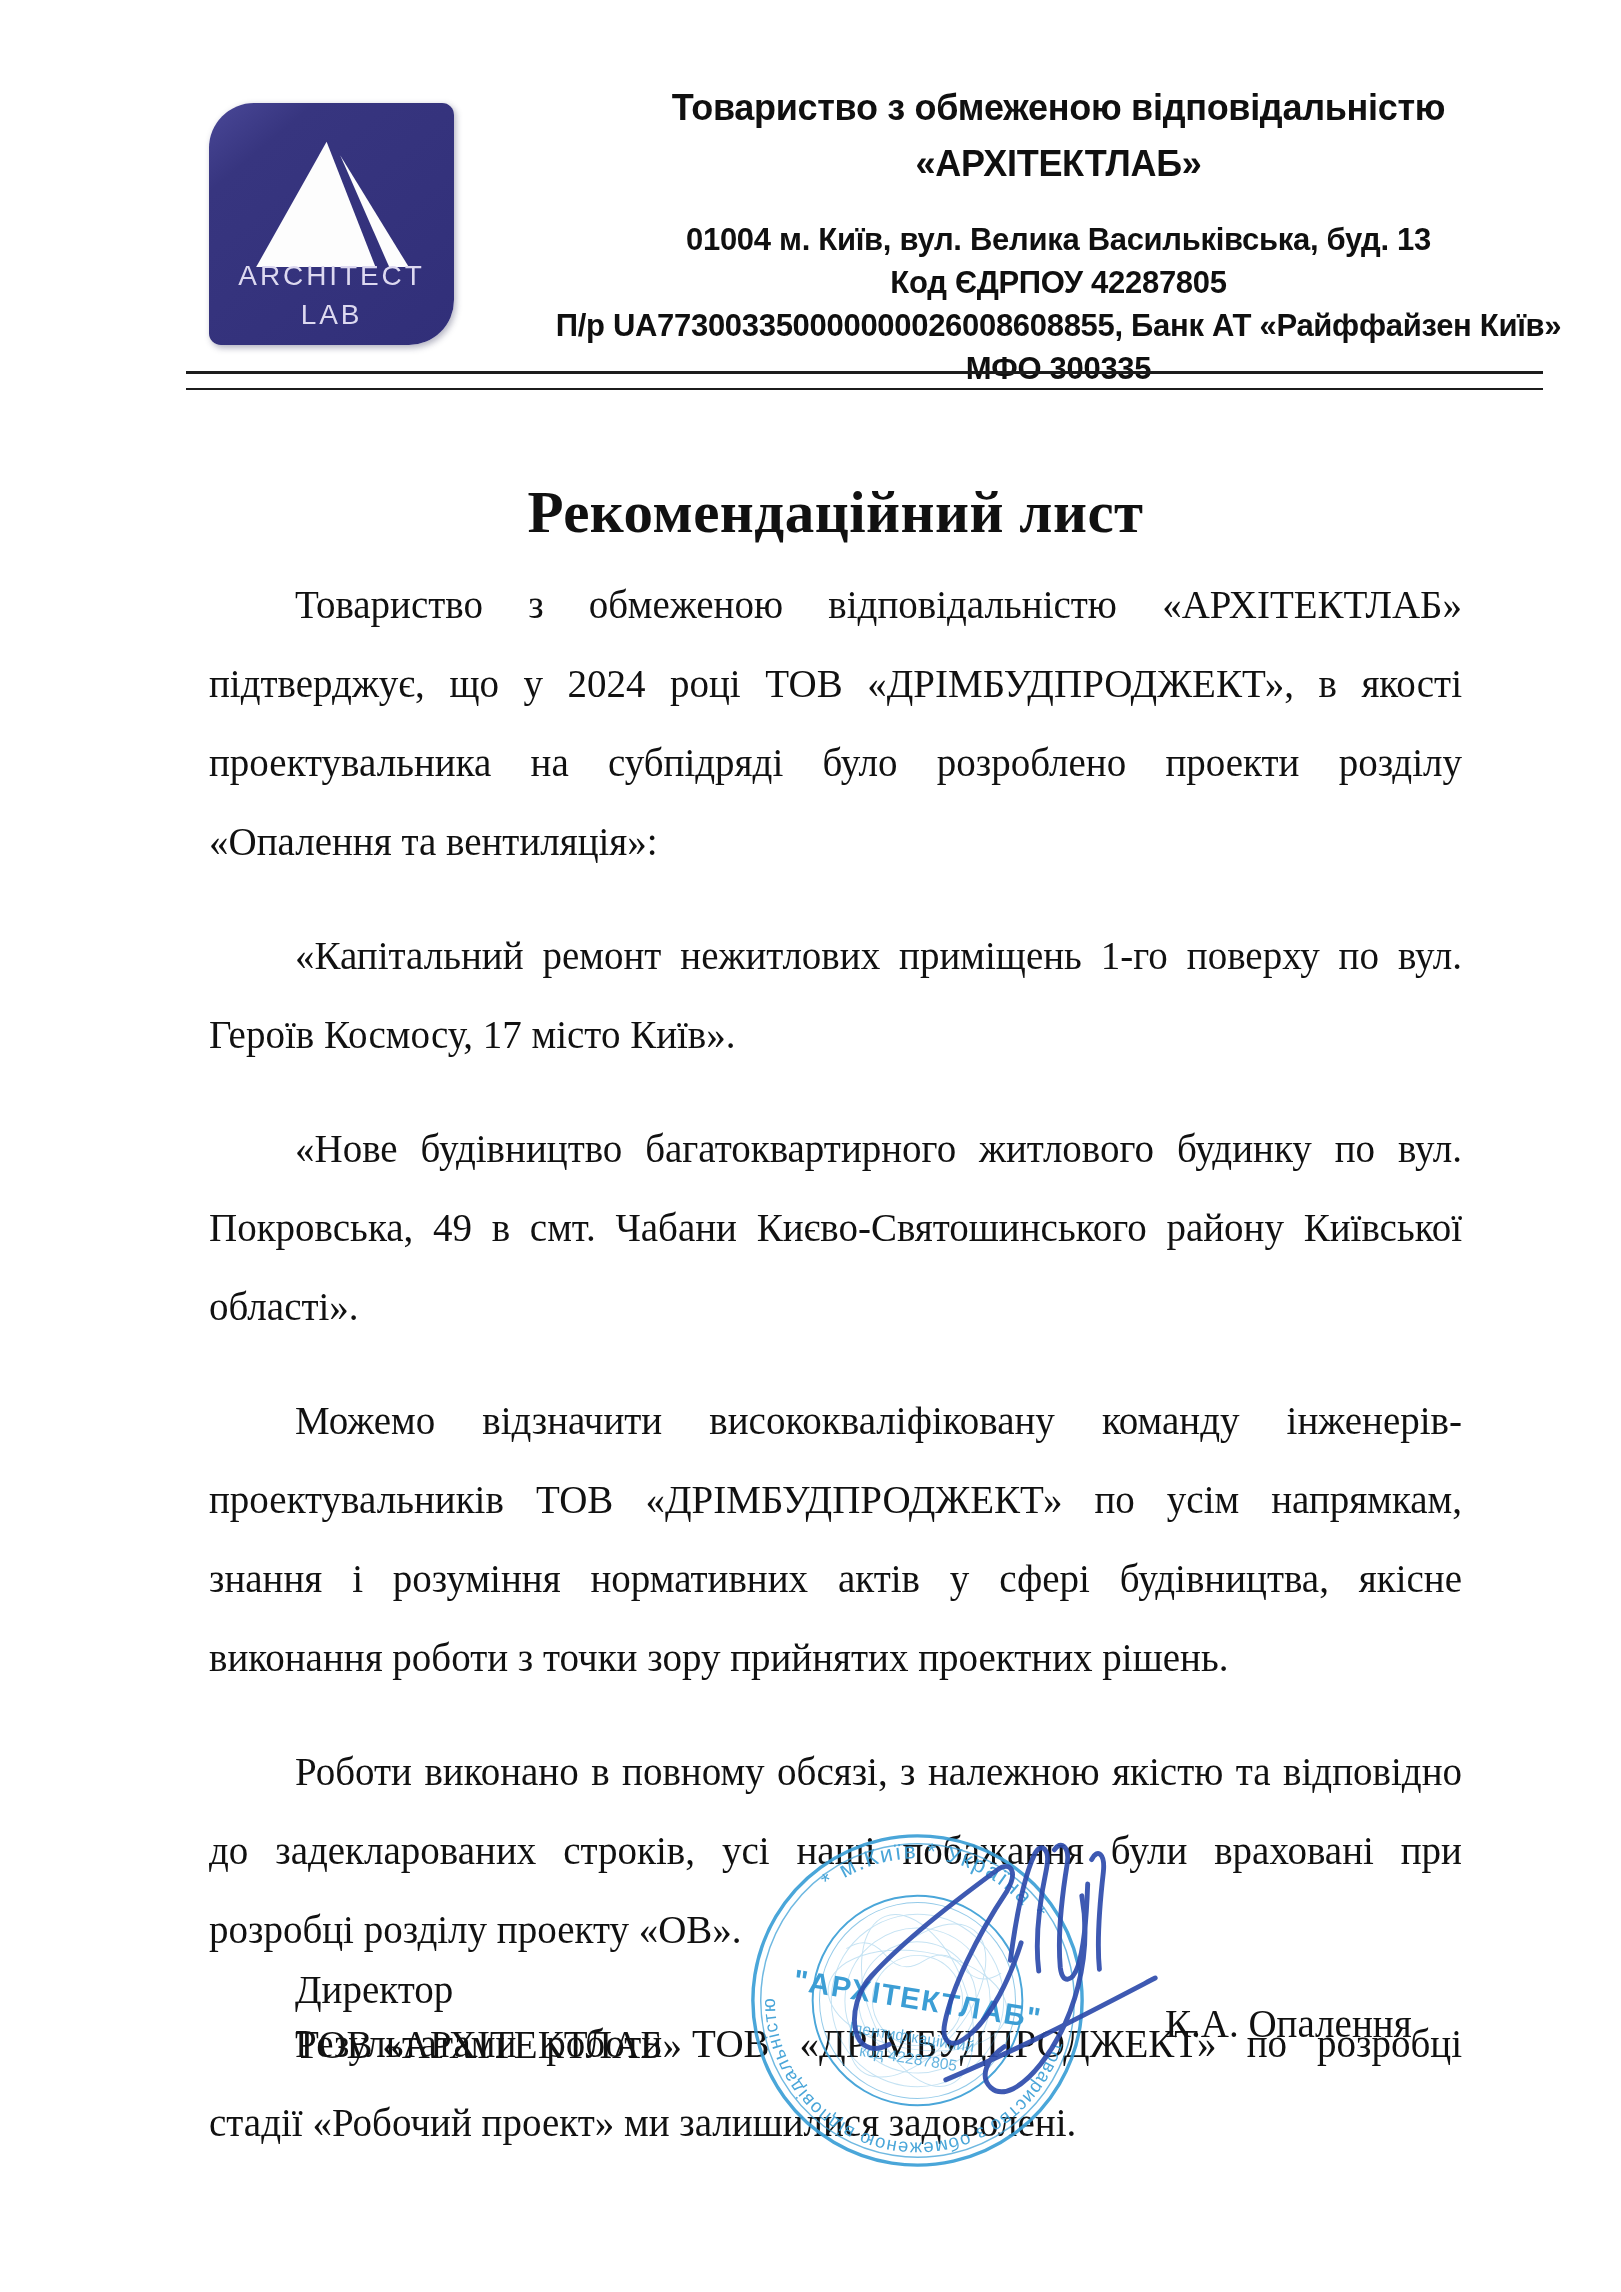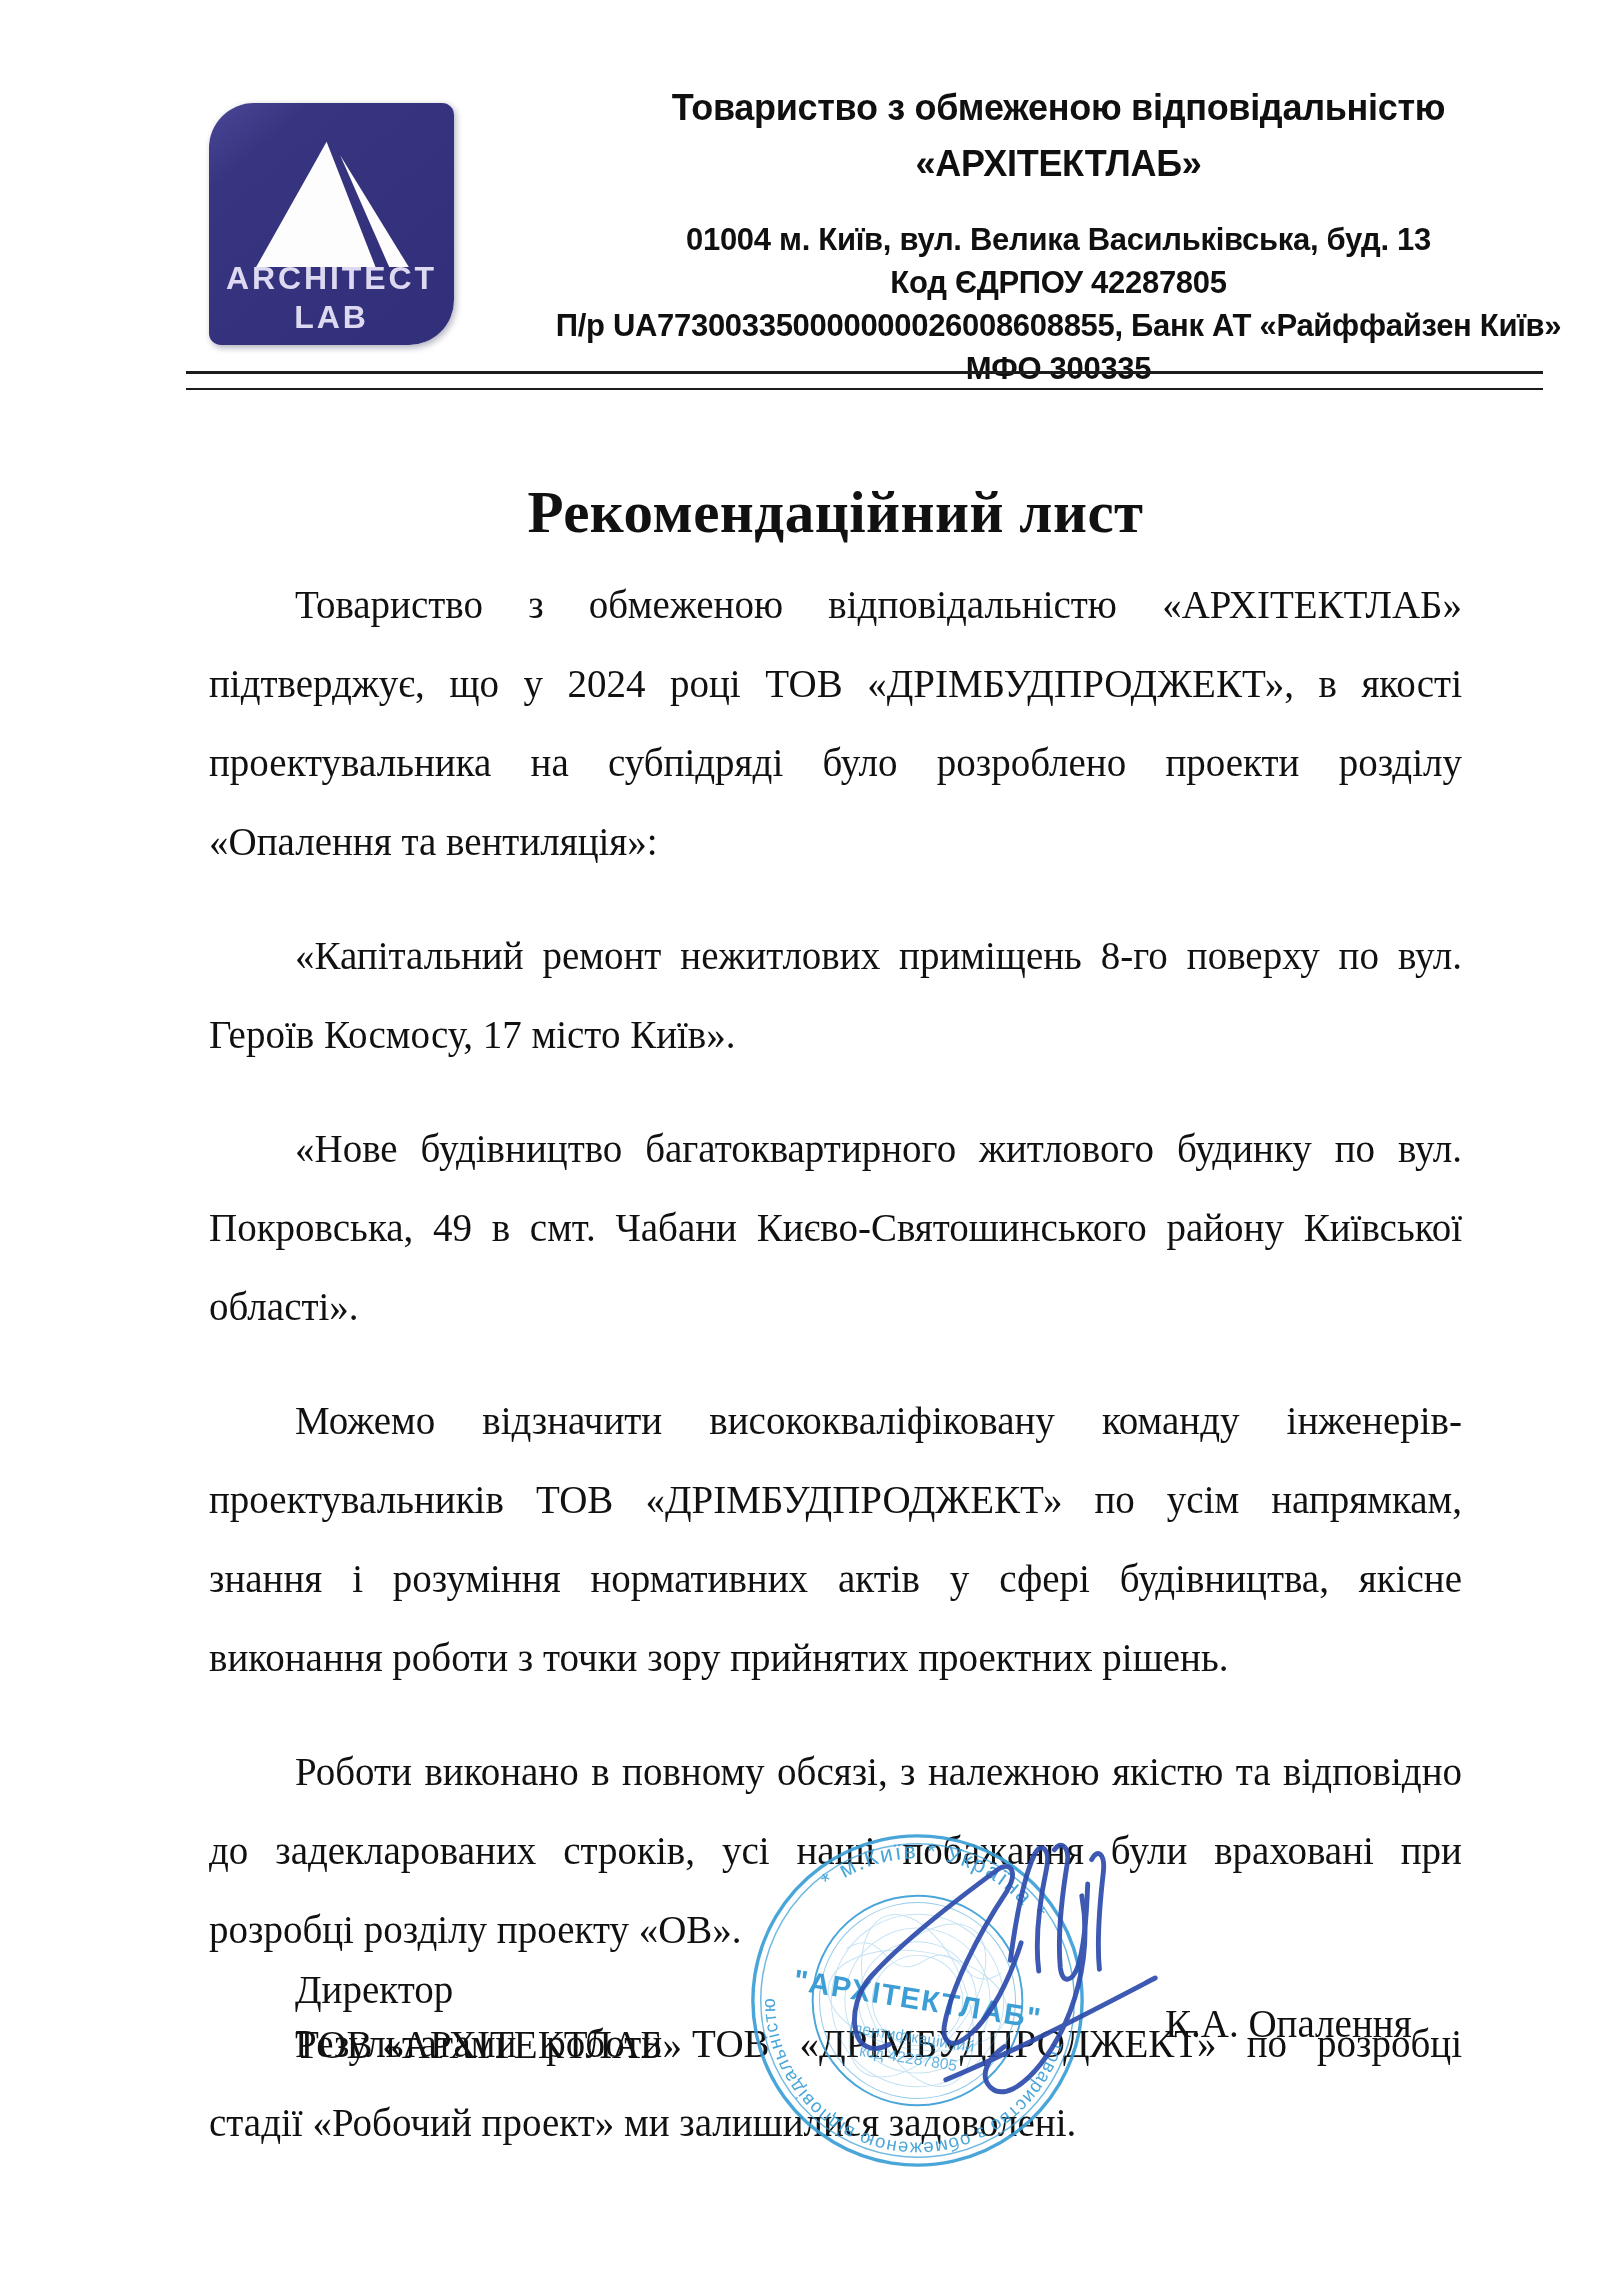--- a/index.html
+++ b/index.html
@@ -6,22 +6,22 @@
   body{width:1621px;height:2293px;position:relative;font-family:"Liberation Serif",serif;color:#111;}
   .page{position:absolute;inset:0;background:#fff;overflow:hidden;}
 
   
   .logo{position:absolute;left:209px;top:103px;width:245px;height:242px;
         border-radius:45px 11.8px 45px 11.8px;
         background:linear-gradient(140deg,#4a4898 0%,#37357f 20%,#312f79 100%);
         box-shadow:2px 2.9px 6.9px rgba(40,40,80,.35);}
   .logo svg{position:absolute;left:0;top:31px;width:245px;height:137px;}
   .logo-line{position:absolute;width:100%;text-align:center;color:#ddd9f0;
-             font-family:"Liberation Sans",sans-serif;font-weight:700;
-             font-size:32px;letter-spacing:2.9px;}
+             font-family:"Liberation Sans",sans-serif;font-weight:400;
+             font-size:28px;letter-spacing:2.9px;}
   .logo-line.l1{top:157px;}
   .logo-line.l2{top:196px;}
 
   
   .header-text{position:absolute;left:495px;top:80px;width:1127px;text-align:center;
                font-family:"Liberation Sans",sans-serif;color:#101010;}
   .company-line{font-size:36px;font-weight:700;line-height:56px;letter-spacing:-0.3px;}
   .header-details{margin-top:25.5px;font-size:31px;line-height:43px;font-weight:700;letter-spacing:-0.3px;}
 
   .rule{position:absolute;left:186px;width:1357px;}
@@ -68,21 +68,21 @@
       <div>МФО 300335</div>
     </div>
   </div>
 
   <div class="rule rule-thick"></div>
   <div class="rule rule-thin"></div>
 
   <div class="content">
     <h1>Рекомендаційний лист</h1>
     <p>Товариство з обмеженою відповідальністю «АРХІТЕКТЛАБ» підтверджує, що у 2024 році ТОВ «ДРІМБУДПРОДЖЕКТ», в якості проектувальника на субпідряді було розроблено проекти розділу «Опалення та вентиляція»:</p>
-    <p>«Капітальний ремонт нежитлових приміщень 8-го поверху по вул. Героїв Космосу, 17 місто Київ».</p>
+    <p>«Капітальний ремонт нежитлових приміщень 1-го поверху по вул. Героїв Космосу, 17 місто Київ».</p>
     <p>«Нове будівництво багатоквартирного житлового будинку по вул. Покровська, 49 в смт. Чабани Києво-Святошинського району Київської області».</p>
     <p>Можемо відзначити висококваліфіковану команду інженерів-проектувальників ТОВ «ДРІМБУДПРОДЖЕКТ» по усім напрямкам, знання і розуміння нормативних актів у сфері будівництва, якісне виконання роботи з точки зору прийнятих проектних рішень.</p>
     <p>Роботи виконано в повному обсязі, з належною якістю та відповідно до задекларованих строків, усі наші побажання були враховані при розробці розділу проекту «ОВ».</p>
     <p>Результатами роботи ТОВ «ДРІМБУДПРОДЖЕКТ» по розробці стадії «Робочий проект» ми залишилися задоволені.</p>
   </div>
 
   <svg class="stamp" viewBox="0 0 346 346" aria-hidden="true">
     <defs>
       <path id="arcTop" d="M 27.5,173 A 145,145 0 0 1 317.5,173"></path>
       <path id="arcBottom" d="M 317.5,173 A 145,145 0 0 1 27.5,173"></path>

